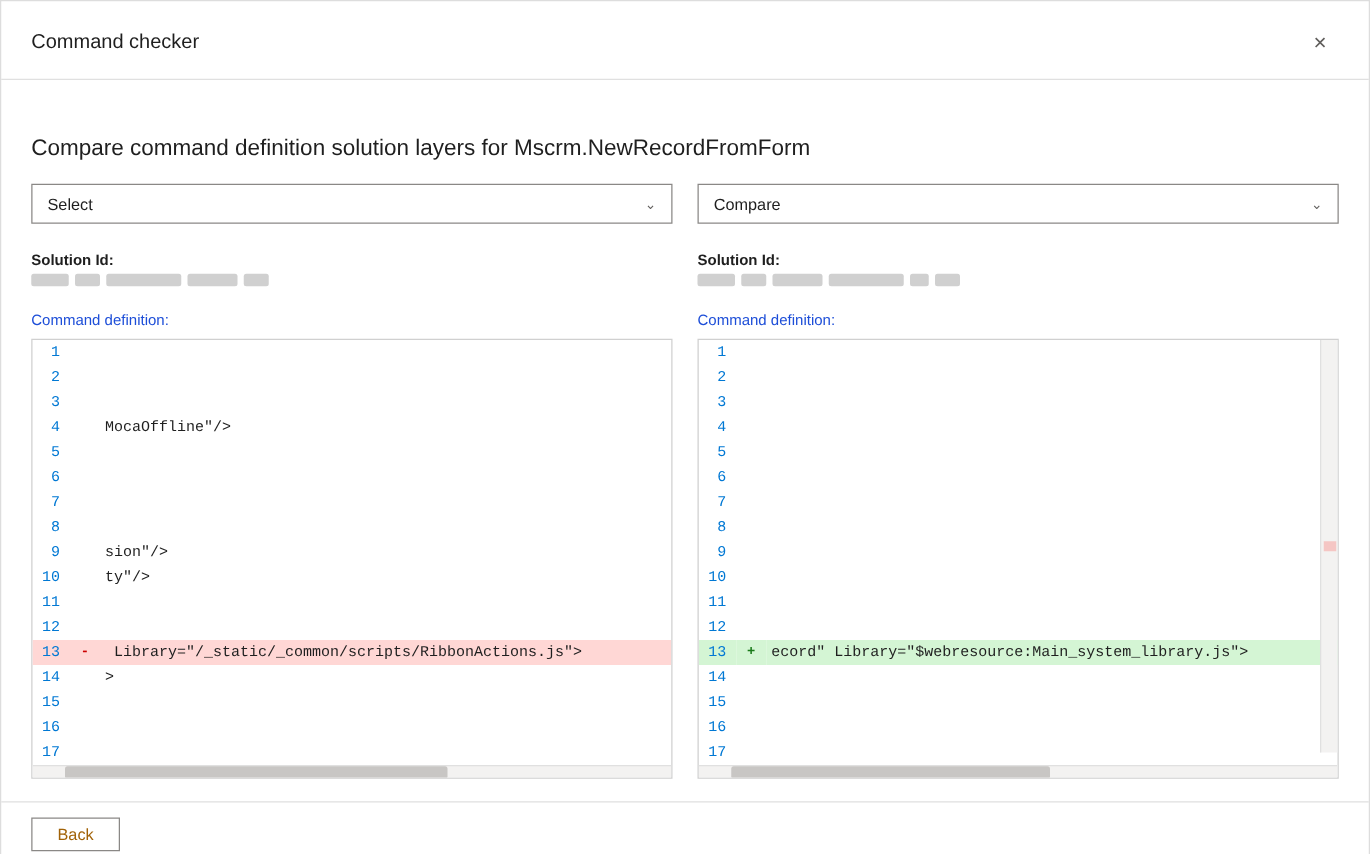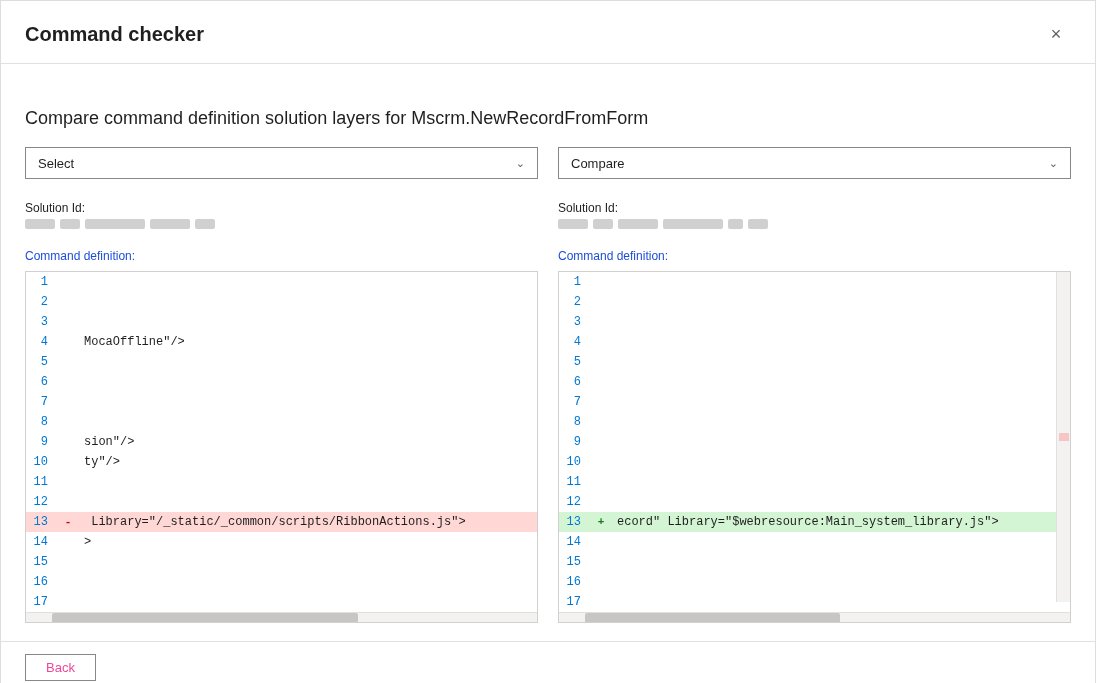--- a/index.html
+++ b/index.html
@@ -19,22 +19,22 @@
       border: 1px solid #ddd;
     }
     .dialog-header {
       display: flex;
       align-items: center;
       justify-content: space-between;
       padding: 18px 24px 14px 24px;
       border-bottom: 1px solid #e0e0e0;
     }
     .dialog-title {
-      font-size: 20px;
-      font-weight: 700;
+      font-size: 16px;
+      font-weight: 400;
       color: #1f1f1f;
     }
     .close-btn {
       background: none;
       border: none;
       cursor: pointer;
       font-size: 18px;
       color: #605e5c;
       display: flex;
       align-items: center;
@@ -74,21 +74,21 @@
       padding: 6px 12px;
       cursor: pointer;
       background: #fff;
       font-size: 13px;
       color: #1f1f1f;
       min-height: 32px;
     }
     .chevron-icon { font-size: 11px; color: #605e5c; }
     .solution-id-label {
       font-size: 12px;
-      font-weight: 400;
+      font-weight: 700;
       margin-top: 12px;
       margin-bottom: 4px;
       color: #1f1f1f;
     }
     .solution-id-value {
       display: flex;
       gap: 5px;
       margin-bottom: 10px;
     }
     .id-block {
@@ -158,21 +158,21 @@
       border-top: 1px solid #e0e0e0;
       display: flex;
       align-items: center;
     }
     .back-btn {
       border: 1px solid #8a8886;
       background: #fff;
       padding: 5px 20px;
       font-size: 13px;
       cursor: pointer;
-      color: #ec4899;
+      color: #a16207;
       min-width: 70px;
     }
     .scroll-bottom-area {
       height: 10px;
       background: #f3f2f1;
       border-top: 1px solid #e0e0e0;
       position: relative;
     }
     .scroll-bottom-thumb {
       height: 10px;

